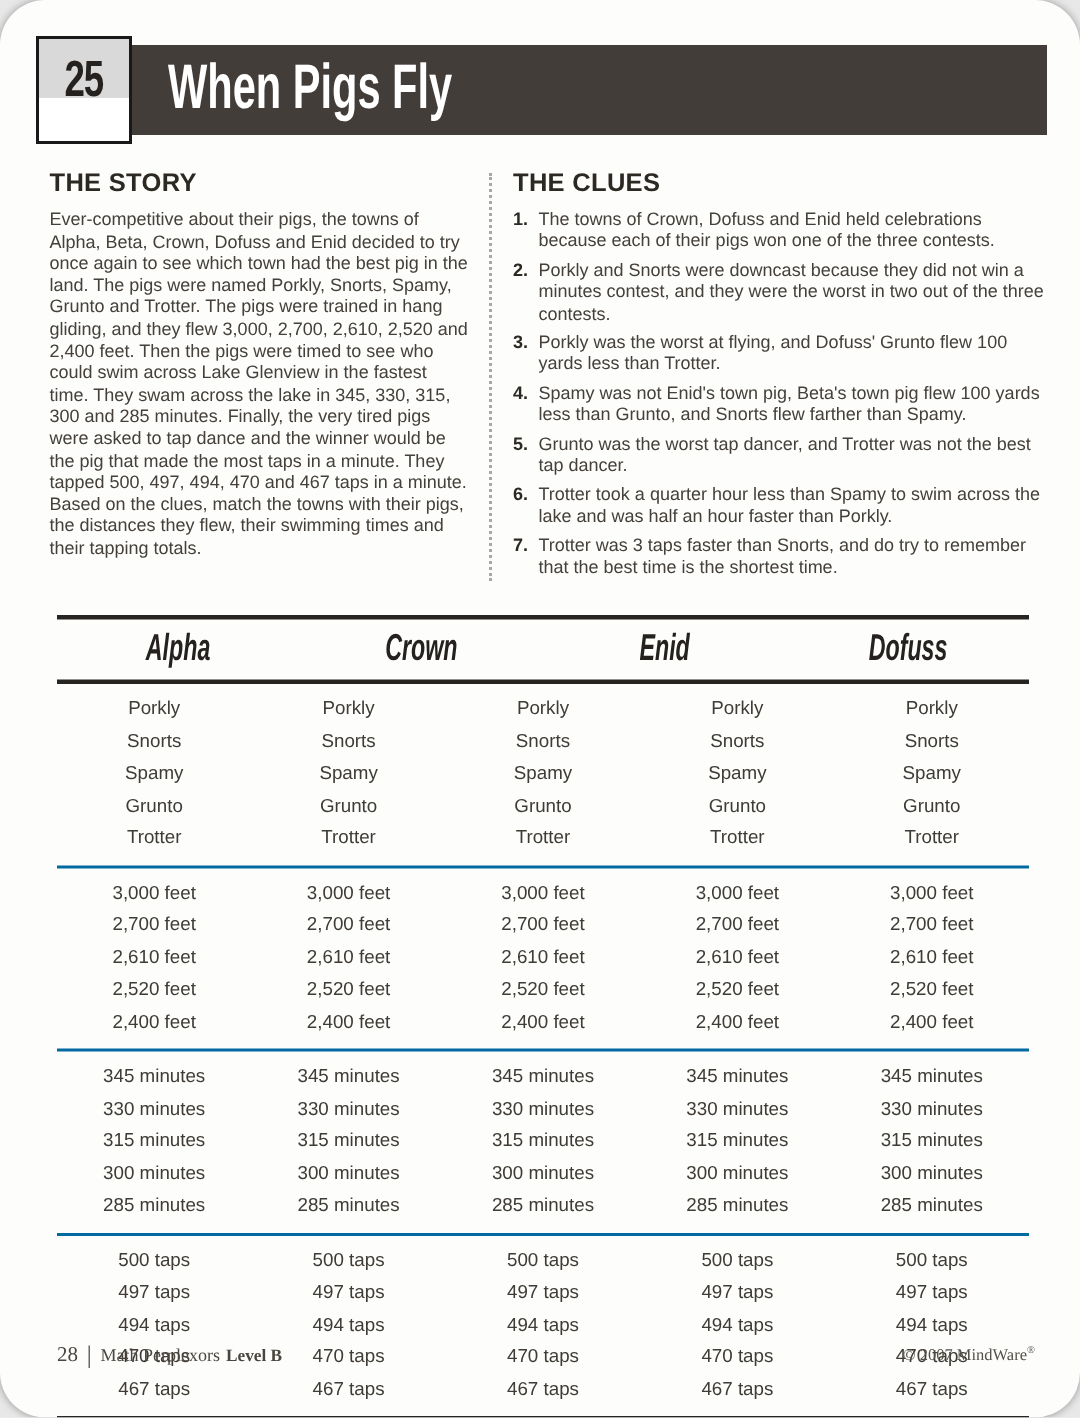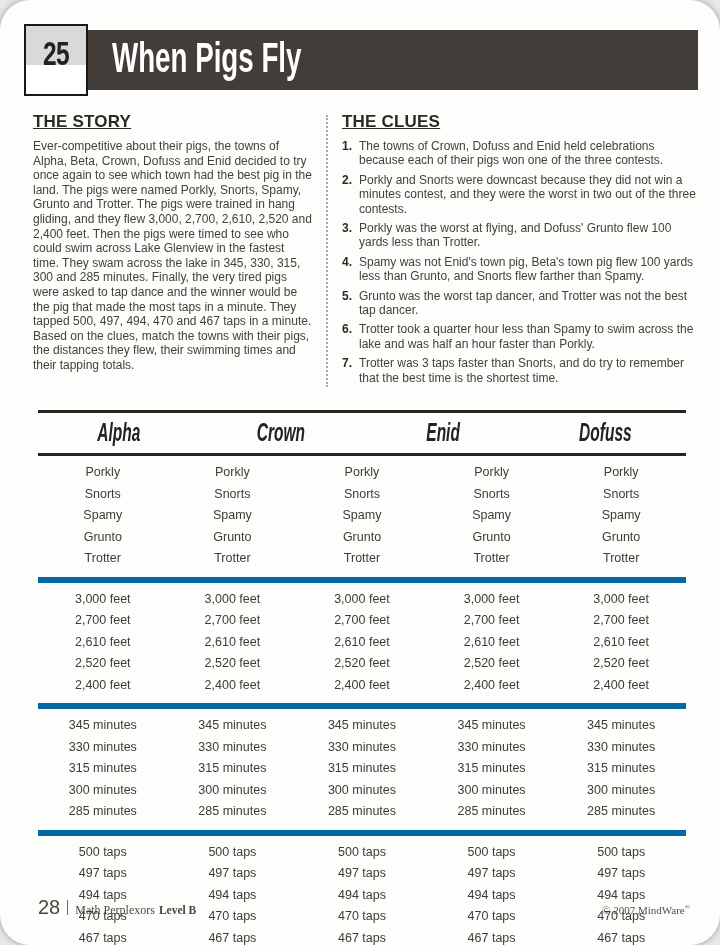--- a/index.html
+++ b/index.html
@@ -43,46 +43,45 @@
   }
 
   
   .columns { position: absolute; top: 112px; left: 33px; right: 24px; height: 285px; display: flex; }
   .col-story { width: 293px; padding-right: 14px; }
   .col-divider { border-left: 2px dotted #a9a7a2; margin-top: 3px; height: 272px; }
   .col-clues { flex: 1; padding-left: 14px; }
   h2.sec-head {
     font-size: 17px; font-weight: bold; color: #2c2923; letter-spacing: .2px;
     margin-bottom: 7px;
-    text-decoration: underline;
   }
   .story-text { font-size: 12px; line-height: 14.6px; color: #45413a; text-align: left; }
   ol.clues-list { list-style: none; }
   ol.clues-list li { display: flex; margin-bottom: 5px; font-size: 12px; line-height: 14.4px; color: #45413a; }
   ol.clues-list .clue-num { font-weight: bold; color: #2c2923; width: 17px; flex: 0 0 17px; }
   ol.clues-list .clue-text { flex: 1; }
 
   
   .grid-table { position: absolute; top: 410px; left: 38px; width: 648px; border-top: 3px solid #262522; border-bottom: 3px solid #262522; }
   .t-row { display: flex; }
   .t-cell { flex: 1; text-align: center; }
   .t-head { border-bottom: 3px solid #262522; padding: 5px 0 6px; font-style: italic; }
   .t-head .head-label {
     display: inline-block; transform: scaleX(.62); transform-origin: center center;
     font-size: 25px; font-weight: bold; color: #24211f; letter-spacing: 0;
     white-space: nowrap;
   }
-  .t-group { padding: 6px 0 7px; border-bottom: 6px solid #0369a1; }
+  .t-group { padding: 6px 0 7px; border-bottom: 2px solid #0369a1; }
   .t-group:last-child { border-bottom: none; }
   .t-group .t-cell { font-size: 12.5px; line-height: 21.5px; color: #3f3b35; }
 
   
   .footer { position: absolute; left: 38px; right: 30px; top: 896px; display: flex; justify-content: space-between; align-items: baseline; }
   .footer-left { display: flex; align-items: baseline; color: #4a463f; }
-  .footer-page { font-size: 20px; font-family: Liberation Sans, sans-serif; }
+  .footer-page { font-size: 14px; font-family: Liberation Serif, serif; }
   .footer-sep { width: 1px; height: 15px; background: #6b6761; margin: 0 7px; align-self: center; }
   .footer-series { font-size: 12px; font-family: "Liberation Serif", serif; }
   .footer-level { font-size: 11.5px; font-weight: bold; margin-left: 4px; font-family: "Liberation Serif", serif; }
   .footer-right { font-size: 11px; color: #55514a; font-family: "Liberation Serif", serif; }
   .footer-right sup { font-size: 7px; }
 </style>
 </head>
 <body>
 
 <div class="page">

